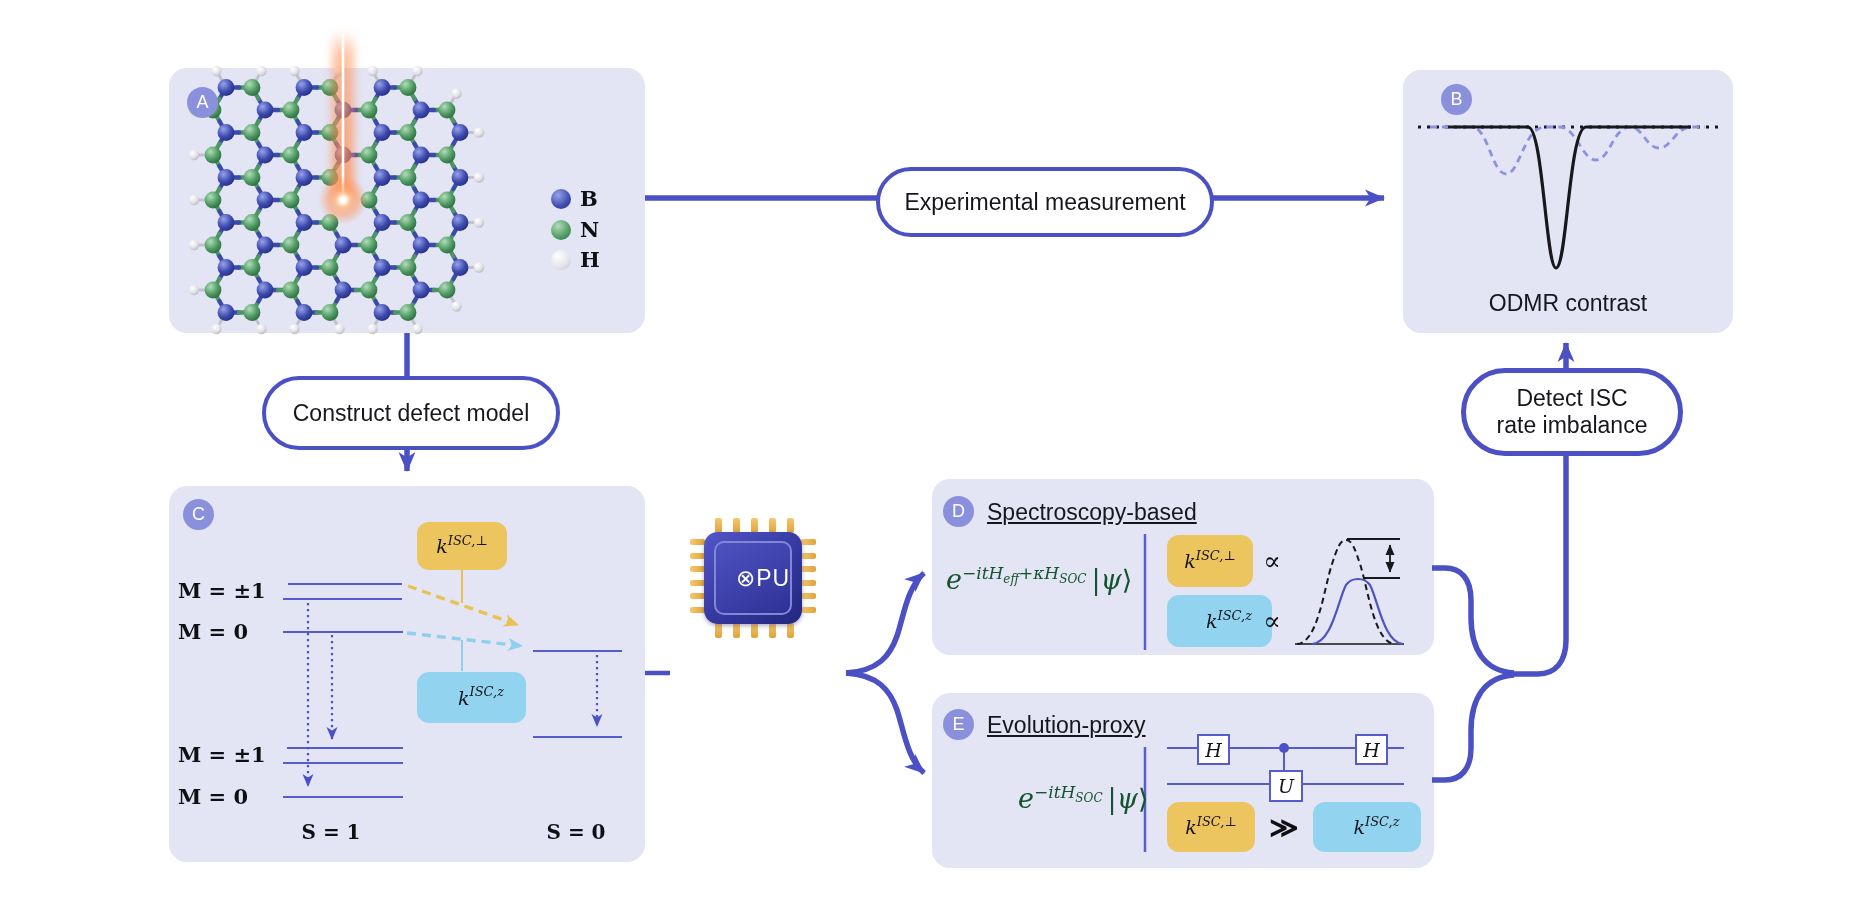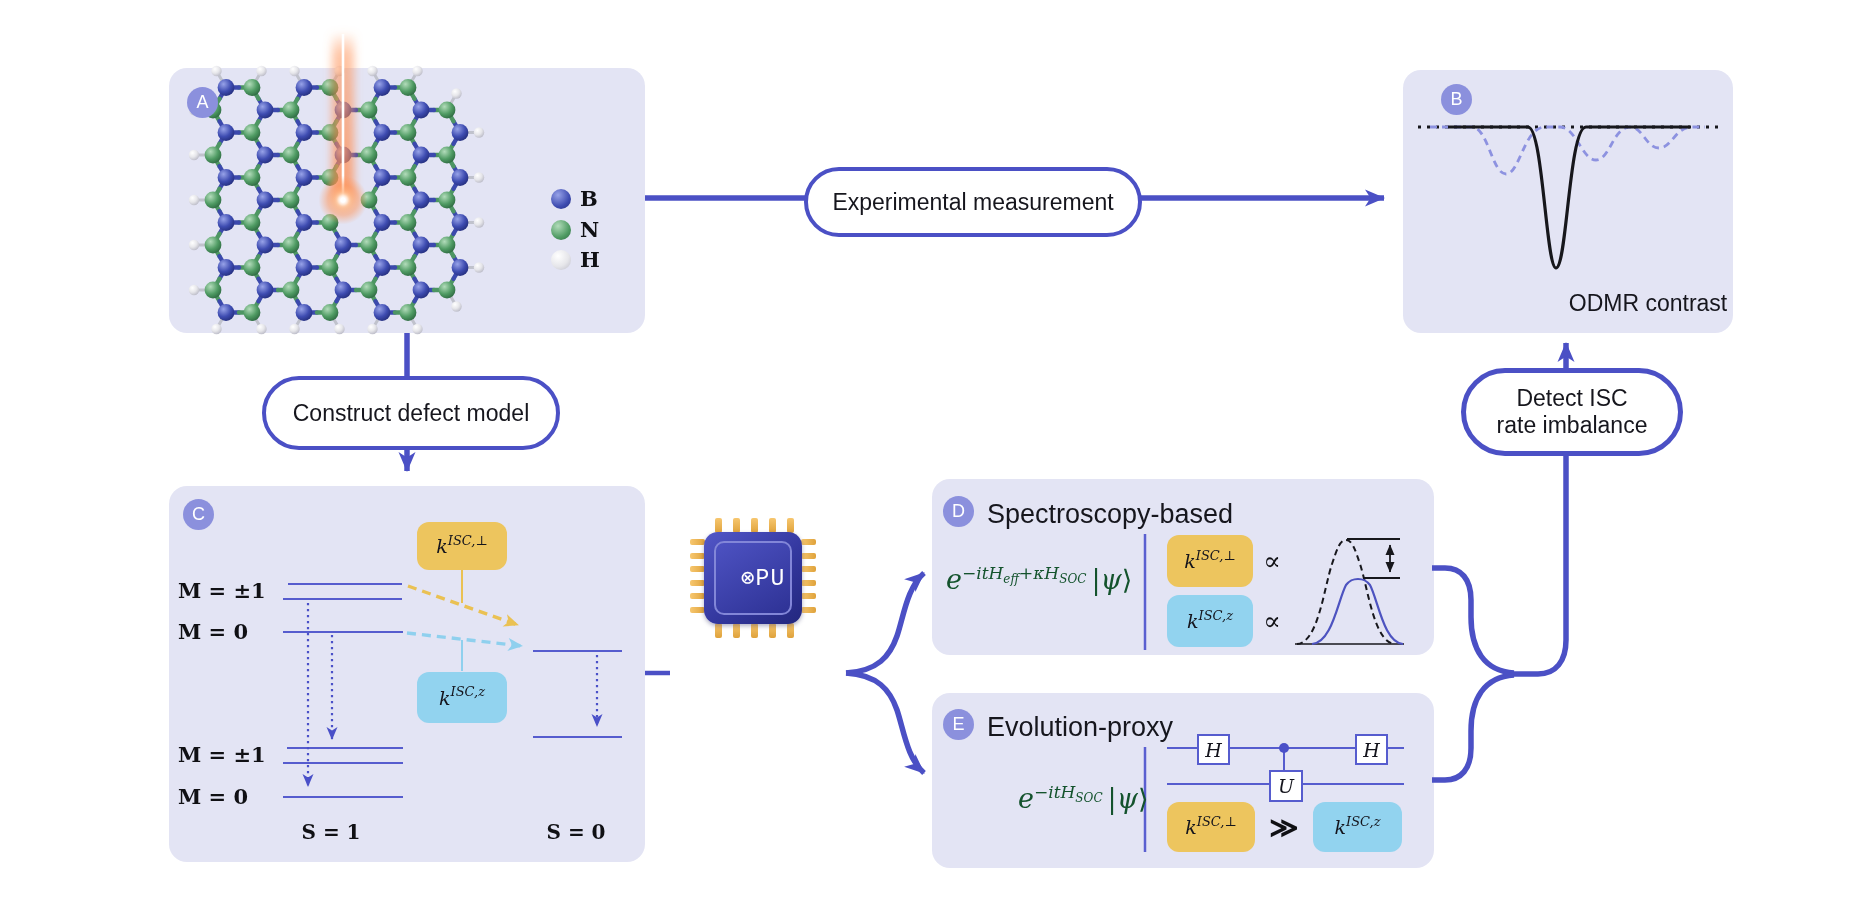--- a/index.html
+++ b/index.html
@@ -6,30 +6,30 @@
   #canvas{position:relative;width:1852px;height:920px;background:#ffffff;overflow:hidden;
           font-family:"Liberation Sans",sans-serif;}
   .panel{position:absolute;background:#e3e4f4;border-radius:18px;z-index:0;}
   #overlay{position:absolute;left:0;top:0;z-index:1;pointer-events:none;}
   #lattice{position:absolute;left:0;top:0;overflow:visible;z-index:2;}
   .badge{position:absolute;width:31px;height:31px;border-radius:50%;background:#8b90dd;color:#fff;
          display:flex;align-items:center;justify-content:center;font-size:18px;font-weight:500;z-index:3;}
   .pill{position:absolute;background:#fff;border:4.5px solid #4b50c5;border-radius:40px;
         display:flex;align-items:center;justify-content:center;font-size:23px;color:#16161d;
         text-align:center;z-index:3;line-height:27px;}
-  .ptitle{position:absolute;font-size:27px;color:#16161d;z-index:3;}
+  .ptitle{position:absolute;font-size:23px;color:#16161d;z-index:3;text-decoration:underline;}
   .caption{position:absolute;font-size:23px;color:#16161d;text-align:center;z-index:3;}
   .mlabel{position:absolute;font-family:"DejaVu Serif","Liberation Serif",serif;font-weight:bold;
           font-size:21px;color:#101014;text-align:left;z-index:3;}
   .slabel{position:absolute;font-family:"DejaVu Serif","Liberation Serif",serif;font-weight:bold;
           font-size:20px;color:#101014;text-align:center;z-index:3;}
   .kbox{position:absolute;border-radius:12px;display:flex;align-items:center;justify-content:center;
         font-family:"DejaVu Serif","Liberation Serif",serif;font-style:italic;font-size:19px;color:#14141c;z-index:3;}
   .kyellow{background:#edc55e;}
-  .kblue{background:#92d3ef;}
+  .kblue{background:#92d3ef;padding-left:19px;}
   .kbox sup{font-size:13px;font-style:italic;line-height:0;position:relative;top:-1px;}
   .formula{position:absolute;font-family:"DejaVu Serif","Liberation Serif",serif;font-size:27px;
            color:#14532d;z-index:3;white-space:nowrap;}
   .formula i{font-style:italic;}
   .formula sup{font-size:17px;line-height:0;}
   .formula sup sub,.formula .ssub{font-size:12px;line-height:0;}
   .formula .ket{margin-left:5px;}
   .mathsym{position:absolute;font-family:"DejaVu Serif","Liberation Serif",serif;font-size:26px;
            color:#101014;z-index:3;display:flex;align-items:center;justify-content:center;}
   .gate{position:absolute;background:#fff;border:2px solid #565cce;display:flex;align-items:center;
@@ -38,21 +38,21 @@
   .legend-row{position:absolute;display:flex;align-items:center;gap:9px;z-index:3;}
   .legend-dot{width:20px;height:20px;border-radius:50%;}
   .legend-lab{font-family:"DejaVu Serif","Liberation Serif",serif;font-weight:bold;font-size:21px;color:#101014;}
   #qpu{position:absolute;left:690px;top:518px;width:126px;height:120px;z-index:3;}
   #qpu-body{position:absolute;left:14px;top:14px;width:98px;height:92px;border-radius:14px;
             background:linear-gradient(140deg,#5257c8 0%,#34389f 55%,#23277e 100%);
             box-shadow:0 2px 4px rgba(30,30,90,.35);}
   #qpu-inner{position:absolute;left:10px;top:9px;right:10px;bottom:9px;border-radius:10px;
              border:2px solid #8286d8;background:linear-gradient(150deg,#4d52c2 0%,#2e3295 100%);
              display:flex;align-items:center;justify-content:center;}
-  #qpu-inner span{color:#fff;font-size:23px;letter-spacing:1px;font-family:Liberation Mono, monospace;margin-left:20px;}
+  #qpu-inner span{color:#fff;font-size:23px;letter-spacing:1px;font-family:Liberation Sans, sans-serif;margin-left:20px;}
   .pin{position:absolute;background:linear-gradient(180deg,#f7c76f,#dfa23b);border-radius:2px;}
   .pin-h{background:linear-gradient(90deg,#f7c76f,#dfa23b);}
   .ham i{font-style:italic;}
   .ham sub{font-size:13px;line-height:0;}
 </style>
 </head>
 <body>
 
 <div id="canvas">
 
@@ -531,23 +531,23 @@
   </div>
   <div class="legend-row" style="left:551px;top:217px;">
     <span class="legend-dot" style="background:radial-gradient(circle at 35% 30%,#b2dcba,#4f9b63 60%,#2f6b42);"></span>
     <span class="legend-lab">N</span>
   </div>
   <div class="legend-row" style="left:551px;top:247px;">
     <span class="legend-dot" style="background:radial-gradient(circle at 35% 30%,#ffffff,#e6e6ea 55%,#bcbcc8);"></span>
     <span class="legend-lab">H</span>
   </div>
 
-  <div class="caption" style="left:1463px;top:290px;width:330px;padding-left:20px;">ODMR contrast</div>
-
-  <div class="pill" style="left:804px;top:167px;width:330px;height:62px;">
+  <div class="caption" style="left:1403px;top:290px;width:330px;">ODMR contrast</div>
+
+  <div class="pill" style="left:876px;top:167px;width:330px;height:62px;">
     <span>Experimental measurement</span>
   </div>
   <div class="pill" style="left:262px;top:376px;width:290px;height:66px;">
     <span>Construct defect model</span>
   </div>
   <div class="pill" style="left:1461px;top:368px;width:212px;height:78px;border-width:5px;border-radius:45px;">
     <span>
       <span>Detect ISC</span><br>
       <span>rate imbalance</span>
     </span>

